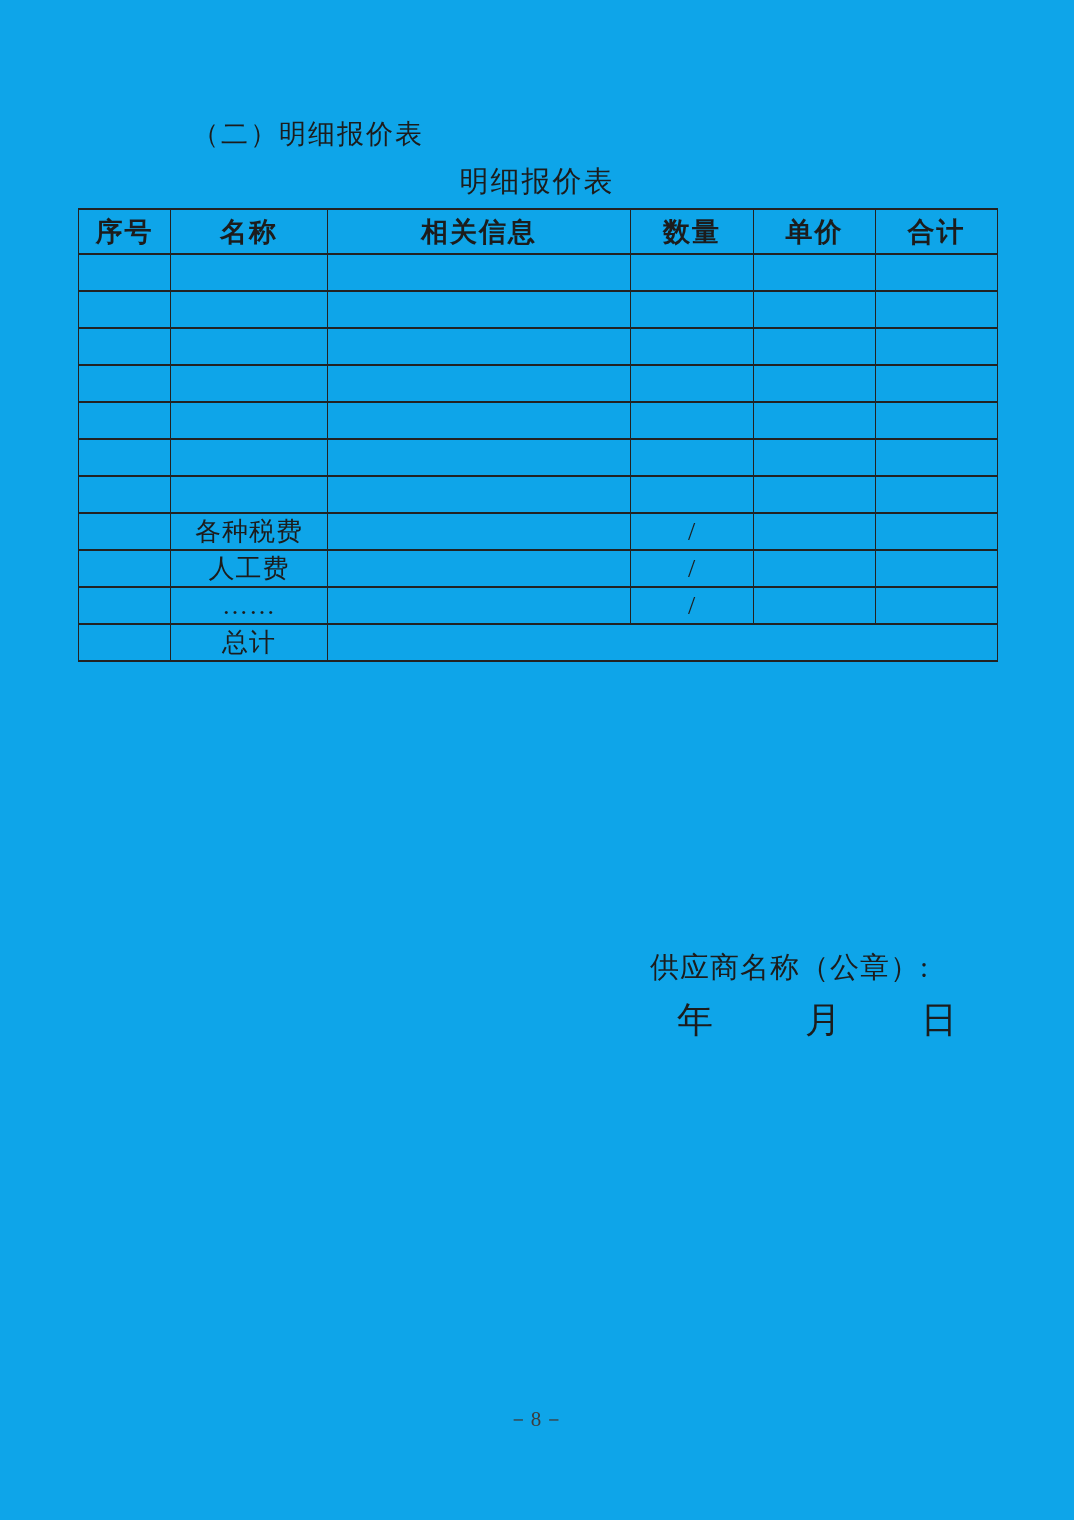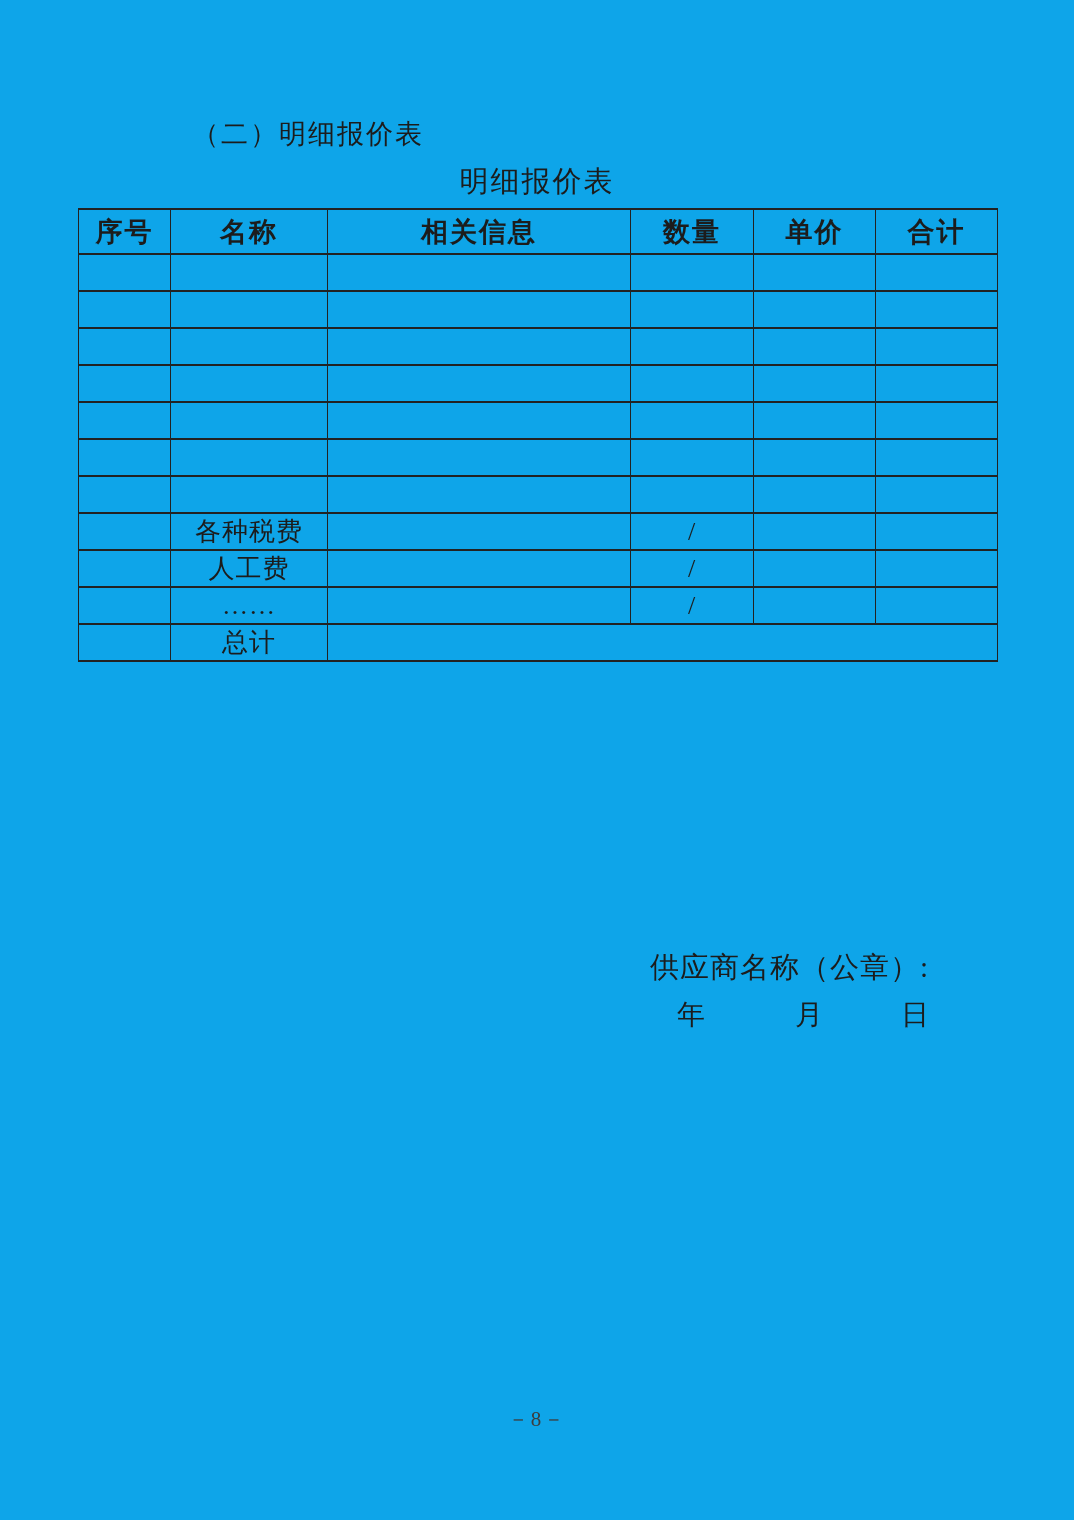--- a/index.html
+++ b/index.html
@@ -75,21 +75,21 @@
     top: 948px;
     left: 650px;
     font-size: 29px;
     letter-spacing: 1px;
     white-space: nowrap;
   }
   .date-line {
     position: absolute;
     top: 996px;
     left: 677px;
-    font-size: 28px;
+    font-size: 36px;
     white-space: nowrap;
   }
   .date-line .gap-a { margin-right: 83px; }
   .date-line .gap-b { margin-right: 71px; }
   .page-number {
     position: absolute;
     top: 1405px;
     left: 0;
     width: 100%;
     text-align: center;

